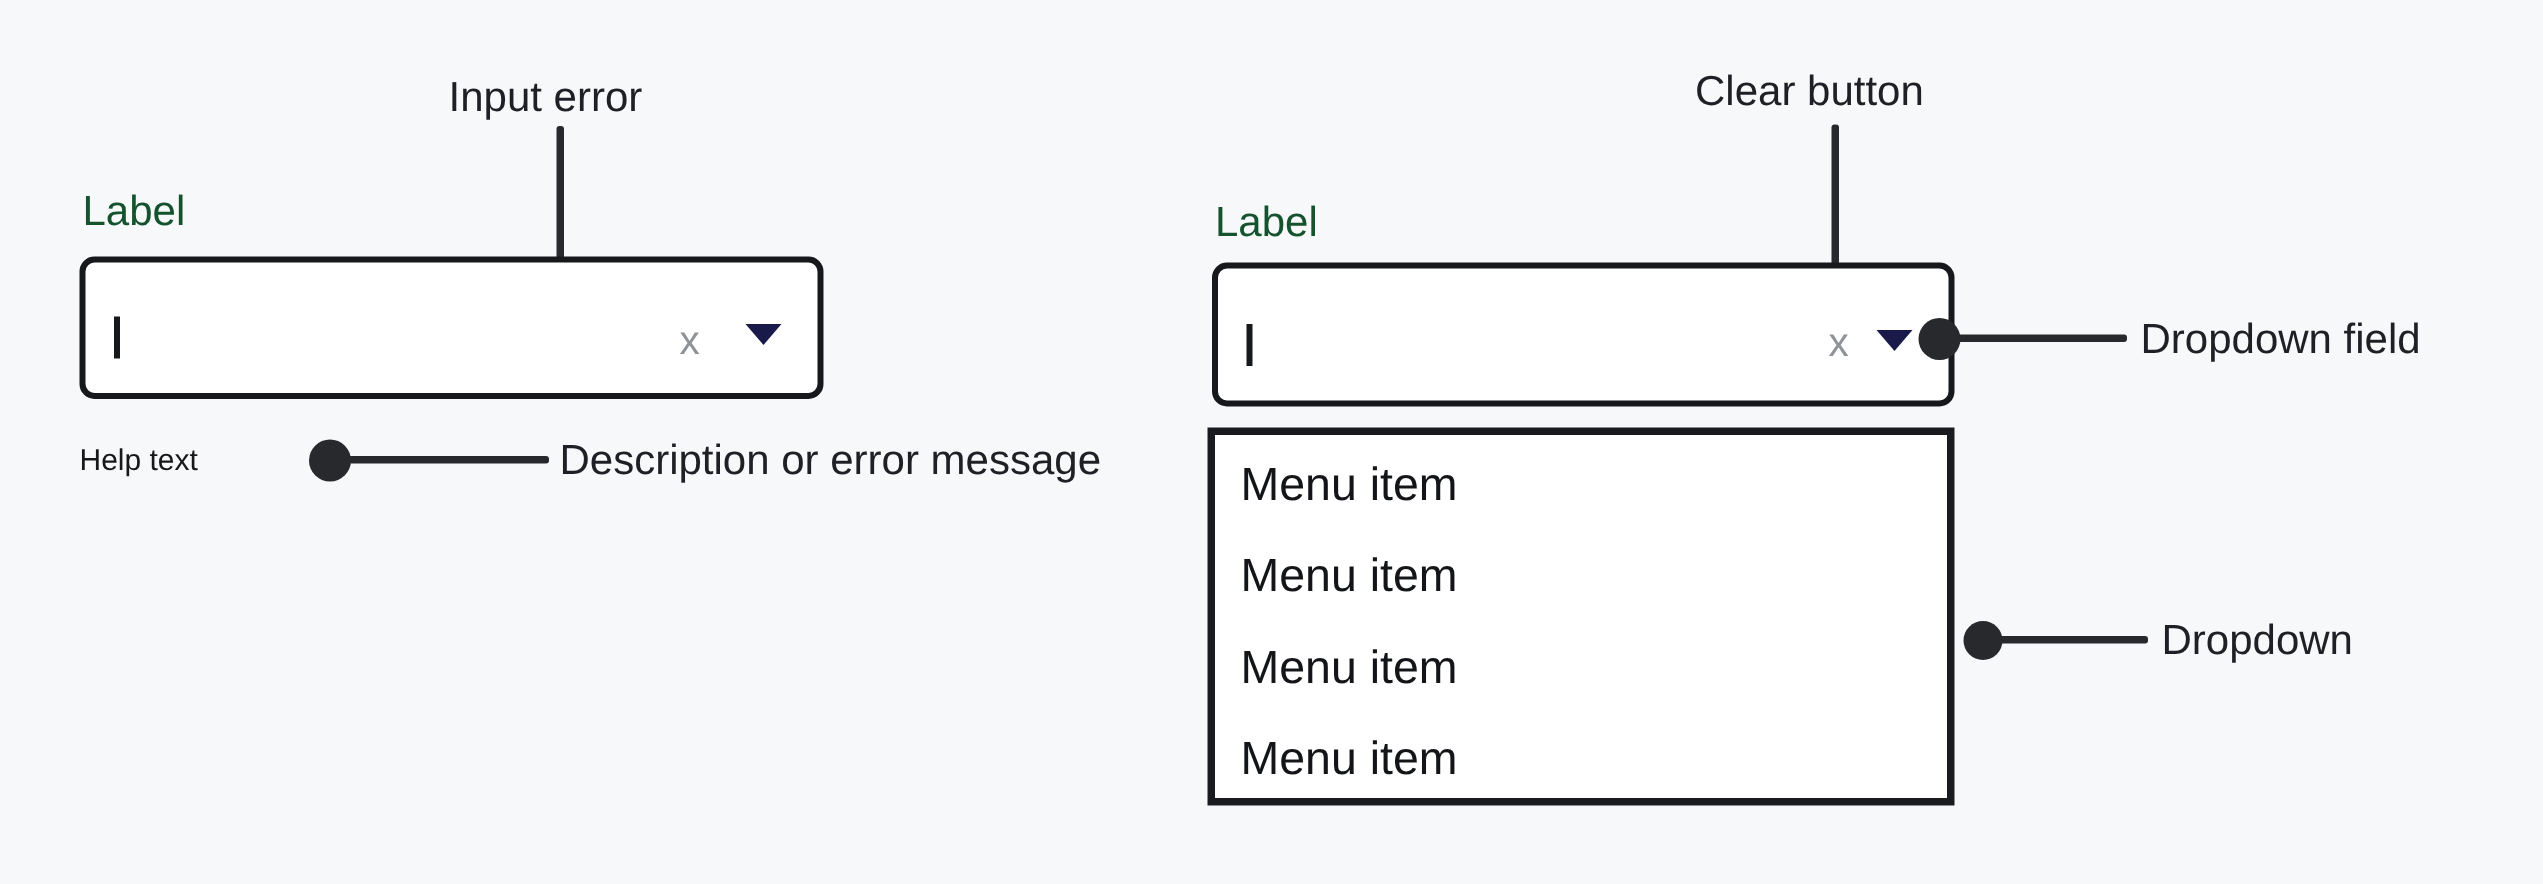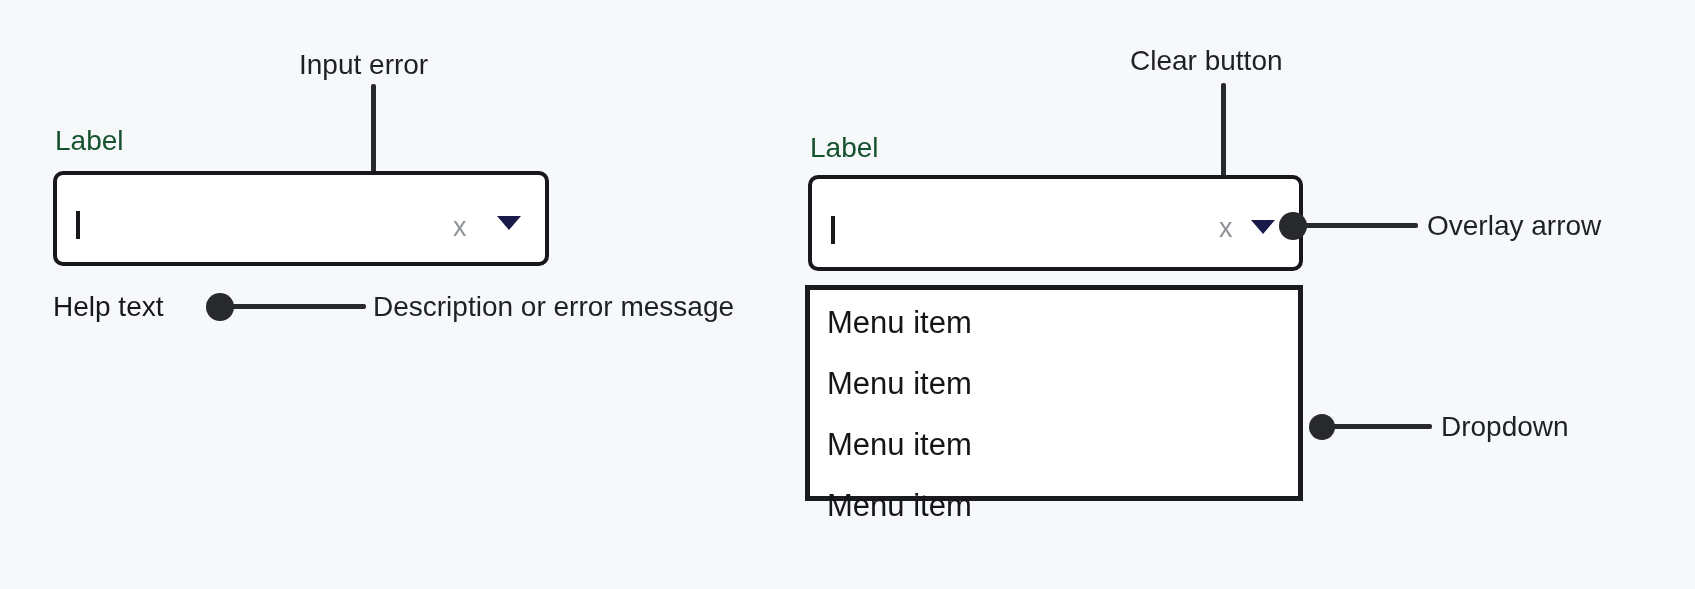--- a/index.html
+++ b/index.html
@@ -16,21 +16,21 @@
   
   .field-label { position:absolute; font-size:28px; line-height:32px; color:#14532d; }
   .combo-box { position:absolute; background:#ffffff; border:4px solid #17181c; border-radius:10px; }
   .caret { position:absolute; width:4px; height:28px; background:#17181c; }
   .clear-x { position:absolute; font-size:27px; line-height:28px; color:#8f9298; }
   .tri { position:absolute; width:0; height:0;
          border-left:12px solid transparent; border-right:12px solid transparent;
          border-top:14px solid #191a4a; }
   .menu { position:absolute; background:#ffffff; border:5px solid #1a1b1e; padding-top:2px; }
   .menu-item { height:61px; line-height:61px; padding-left:17px; font-size:31px; color:#141518; white-space:nowrap; }
-  .help { position:absolute; font-size:28px; line-height:32px; color:#17181a; }
+  .help { position:absolute; font-size:20px; line-height:32px; color:#17181a; }
 </style>
 </head>
 <body>
 
 <div class="canvas">
 
   <div class="annot" style="left:299px; top:49px;">Input error</div>
   <div class="vline" style="left:371px; top:84px; height:106px;"></div>
   <div class="dot" style="left:361px; top:187px;"></div>
 
@@ -52,23 +52,23 @@
 
   <div class="field-label" style="left:810px; top:132px;">Label</div>
 
   <div class="combo-box" style="left:808px; top:175px; width:495px; height:96px;"></div>
   <div class="caret" style="left:831px; top:216px;"></div>
   <div class="clear-x" style="left:1219px; top:214px;">x</div>
   <div class="tri" style="left:1251px; top:220px;"></div>
 
   <div class="dot" style="left:1279px; top:212px;"></div>
   <div class="hline" style="left:1300px; top:223px; width:118px;"></div>
-  <div class="annot" style="left:1427px; top:210px;">Overlay arrow</div>
+  <div class="annot" style="left:1427px; top:210px;">Dropdown field</div>
 
-  <div class="menu" style="left:805px; top:285px; width:498px; height:216px;">
+  <div class="menu" style="left:805px; top:285px; width:498px; height:252px;">
     <div class="menu-item">Menu item</div>
     <div class="menu-item">Menu item</div>
     <div class="menu-item">Menu item</div>
     <div class="menu-item">Menu item</div>
   </div>
 
   <div class="dot" style="left:1309px; top:414px; width:26px; height:26px;"></div>
   <div class="hline" style="left:1330px; top:424px; width:102px;"></div>
   <div class="annot" style="left:1441px; top:411px;">Dropdown</div>
 

